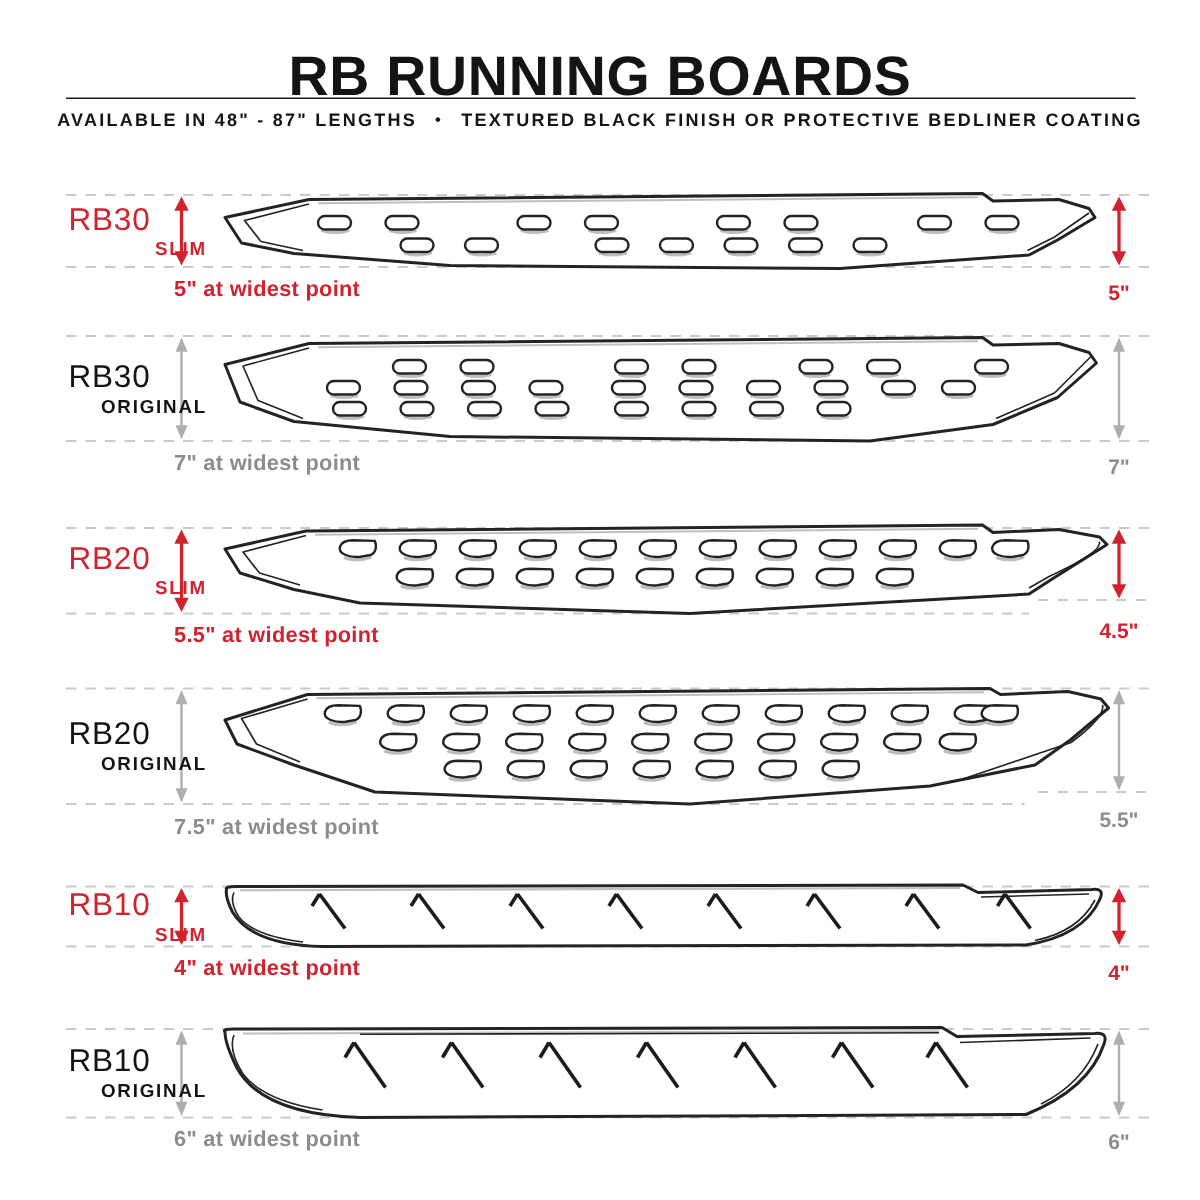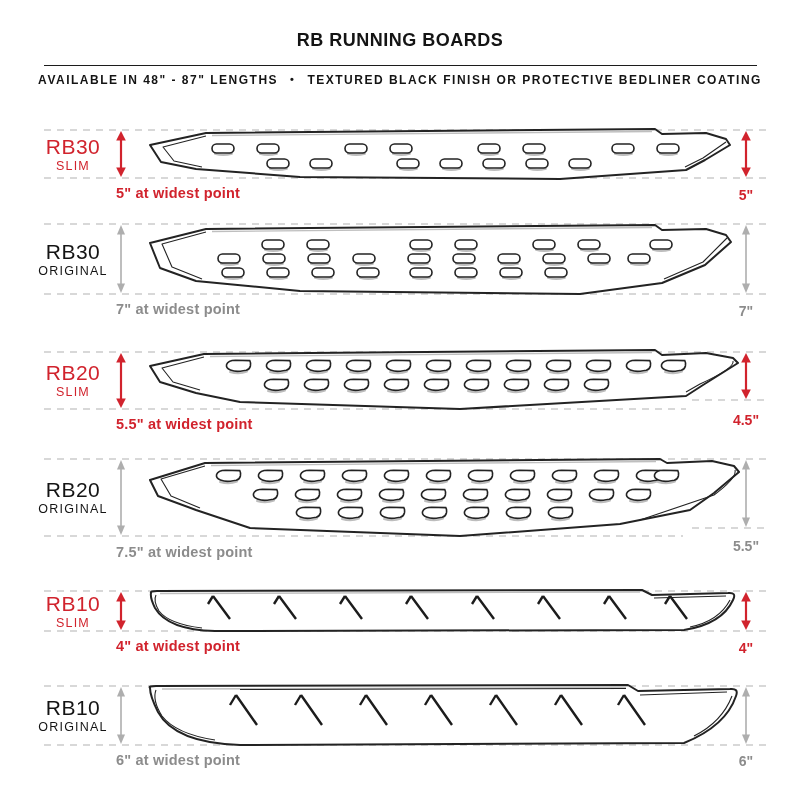--- a/index.html
+++ b/index.html
@@ -1,28 +1,28 @@
 <!DOCTYPE html>
 <html style="--accent_red: #d1232d; --arrow_gray: #aeaeae; --caption_gray: #8c8c8c; --dash_gray: #cbcbcb; --outline_dark: #232323; --text_black: #141414;"><head>
 <meta charset="utf-8">
 <style>
   html,body{margin:0;padding:0;background:#ffffff;}
   .page{position:relative;width:800px;height:800px;background:#fff;overflow:hidden;
         font-family:"Liberation Sans",sans-serif;color:var(--text_black,#141414);}
   .header-title{position:absolute;top:30px;left:0;width:100%;text-align:center;
-        font-size:18px;font-weight:bold;letter-spacing:.5px;color:var(--text_black,#141414);}
+        font-size:37px;font-weight:bold;letter-spacing:.5px;color:var(--text_black,#141414);}
   .header-rule{position:absolute;top:65px;left:44px;width:713px;border-top:1.5px solid #1c1c1c;}
   .header-sub{position:absolute;top:73px;left:0;width:100%;text-align:center;white-space:nowrap;
         font-size:12px;font-weight:bold;letter-spacing:1.5px;color:var(--text_black,#141414);}
   .header-sub .sep{display:inline-block;margin:0 12px;font-size:11px;transform:translateY(-1px);}
   .row{position:absolute;left:0;width:800px;}
   .row svg{position:absolute;left:0;top:0;display:block;}
   .model-block{position:absolute;left:8px;width:130px;text-align:center;line-height:1.08;}
   .model{font-size:21px;font-weight:normal;letter-spacing:.5px;}
-  .variant{font-size:12.5px;font-weight:normal;letter-spacing:1.2px;margin-top:1px;}
+  .variant{font-size:12.5px;font-weight:bold;letter-spacing:1.2px;margin-top:1px;text-align:right;}
   .caption{position:absolute;left:116px;font-size:14.5px;font-weight:bold;letter-spacing:.2px;white-space:nowrap;}
   .right-measure{position:absolute;left:718px;width:56px;text-align:center;font-size:14px;font-weight:bold;}
   .theme-red .model,.theme-red .variant,.theme-red .caption,.theme-red .right-measure{color:var(--accent_red,#d1232d);}
   .theme-gray .model,.theme-gray .variant{color:var(--text_black,#141414);}
   .theme-gray .caption,.theme-gray .right-measure{color:var(--caption_gray,#8c8c8c);}
   svg .dash{stroke:var(--dash_gray,#cbcbcb);stroke-width:1.4;stroke-dasharray:7 6;fill:none;}
   svg .board-outline{fill:#ffffff;stroke:var(--outline_dark,#232323);stroke-width:2;
         stroke-linejoin:round;stroke-linecap:round;}
   svg .board-detail{fill:none;stroke:var(--outline_dark,#232323);stroke-width:1.1;stroke-linejoin:round;}
   svg .top-shade{fill:none;stroke:#bfbfbf;stroke-width:1.4;}

